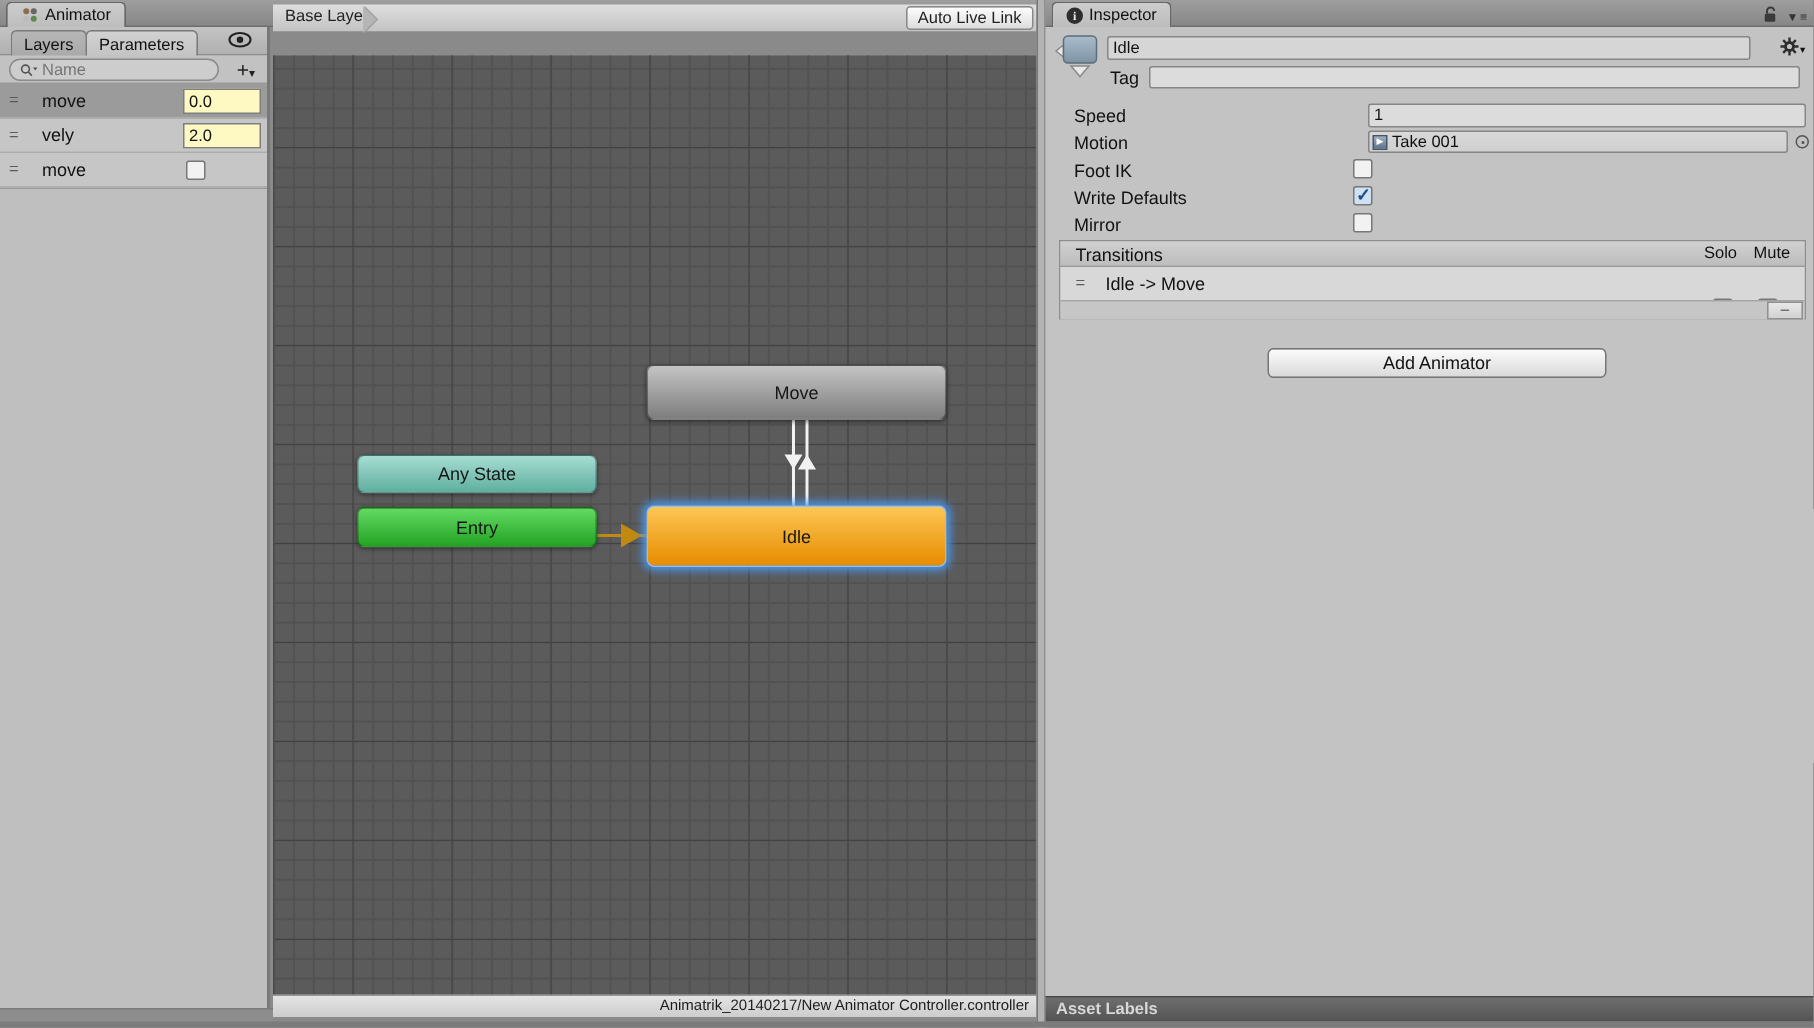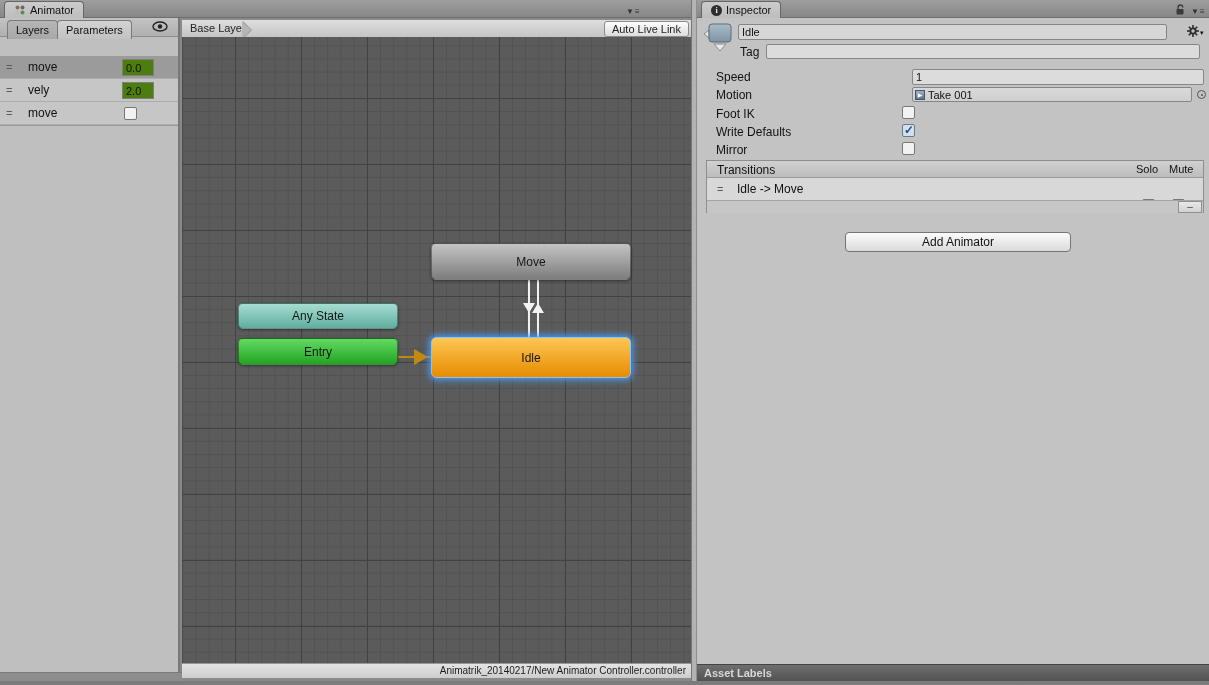--- a/index.html
+++ b/index.html
@@ -21,24 +21,24 @@
   .searchrow { position:absolute; left:0; top:19px; width:100%; height:19px; background:#c2c2c2; border-bottom:1px solid #9a9a9a; }
   .searchpill { position:absolute; left:6px; top:2px; width:140px; height:15px; border:1px solid #8a8a8a; border-radius:8px; background:#cdcdcd; display:flex; align-items:center; padding:0 6px; gap:3px; }
   .searchpill input { border:none; background:transparent; outline:none; width:100px; font-size:11px; color:#333; font-family:"Liberation Sans",sans-serif; }
   .addbtn { position:absolute; right:8px; top:1px; font-size:14px; color:#222; cursor:default; }
   .addbtn small { font-size:8px; }
   .paramlist { position:absolute; left:0; top:38px; width:100%; background:#c6c6c6; border-bottom:1px solid #999; }
   .param-row { position:relative; height:23px; border-bottom:1px solid #adadad; display:flex; align-items:center; }
   .param-row.checked { background:#9b9b9b; }
   .handle { width:14px; margin-left:6px; color:#5a5a5a; font-size:11px; letter-spacing:-1px; }
   .pname { flex:1; margin-left:8px; font-size:12px; }
-  .pfield { position:absolute; left:122px; top:3px; width:32px; height:17px; background:#4d7c0f; border:1px solid #7e7e7e; font-size:11px; padding:0 3px; font-family:"Liberation Sans",sans-serif; color:#111; }
-
-  
-  .graph-toolbar { position:absolute; left:182px; top:20px; width:509px; height:19px; background:linear-gradient(#dedede,#c3c3c3); border-bottom:1px solid #8c8c8c; }
+  .pfield { position:absolute; left:122px; top:3px; width:52px; height:17px; background:#fef9c3; border:1px solid #7e7e7e; font-size:11px; padding:0 3px; font-family:"Liberation Sans",sans-serif; color:#111; }
+
+  
+  .graph-toolbar { position:absolute; left:182px; top:3px; width:509px; height:19px; background:linear-gradient(#dedede,#c3c3c3); border-bottom:1px solid #8c8c8c; }
   .crumb { position:absolute; left:8px; top:2px; font-size:11px; color:#222; }
   .crumb-arrow { position:absolute; left:60px; top:1px; width:0; height:0; border-left:9px solid #b5b5b5; border-top:9px solid transparent; border-bottom:9px solid transparent; filter:drop-shadow(1px 0 0 #949494); }
   .livelink { position:absolute; right:2px; top:1px; height:16px; background:linear-gradient(#fdfdfd,#dcdcdc); border:1px solid #8a8a8a; border-radius:3px; font-size:11px; padding:0 7px; display:flex; align-items:center; color:#222; }
   .graph { position:absolute; left:182px; top:37px; width:509px; height:626px; background-color:#5b5b5b; border-left:1px solid #4a4a4a;
     background-image:
       linear-gradient(#424242 1px, transparent 1px), linear-gradient(90deg,#424242 1px, transparent 1px),
       linear-gradient(#525252 1px, transparent 1px), linear-gradient(90deg,#525252 1px, transparent 1px);
     background-size:66px 66px,66px 66px,13.2px 13.2px,13.2px 13.2px; background-position:-14px -5px; }
   .node { position:absolute; border-radius:5px; border:1px solid rgba(0,0,0,0.35); display:flex; align-items:center; justify-content:center; font-size:12px; color:#161616; box-shadow:0 1px 3px rgba(0,0,0,0.45); }
   .node-move { left:248px; top:206px; width:200px; height:37px; background:linear-gradient(#c4c4c4,#7d7d7d); }
@@ -104,20 +104,31 @@
     <div class="minitab inactive" style="left:7px;">
       <span>Layers</span>
     </div>
     <div class="minitab active" style="left:57px;">
       <span>Parameters</span>
     </div>
     <svg class="eye" width="16" height="11" viewBox="0 0 16 11">
       <ellipse cx="8" cy="5.5" rx="7" ry="4.5" fill="none" stroke="#222" stroke-width="1.4"></ellipse>
       <circle cx="8" cy="5.5" r="2.2" fill="#222"></circle>
     </svg>
+  </div>
+  <div class="searchrow">
+    <div class="searchpill">
+      <svg width="12" height="10" viewBox="0 0 12 10">
+        <circle cx="4" cy="4" r="2.6" fill="none" stroke="#555" stroke-width="1.1"></circle>
+        <line x1="6" y1="6" x2="8.2" y2="8.4" stroke="#555" stroke-width="1.1"></line>
+        <path d="M9 3 l3 0 l-1.5 2 z" fill="#555"></path>
+      </svg>
+      <input placeholder="Name" style="">
+    </div>
+    <div class="addbtn"><span>+</span><small>▾</small></div>
   </div>
   <div class="paramlist">
     <div class="param-row checked">
       <span class="handle">=</span>
       <span class="pname">move</span>
       <input class="pfield" value="0.0" style="">
     </div>
     <div class="param-row">
       <span class="handle">=</span>
       <span class="pname">vely</span>

